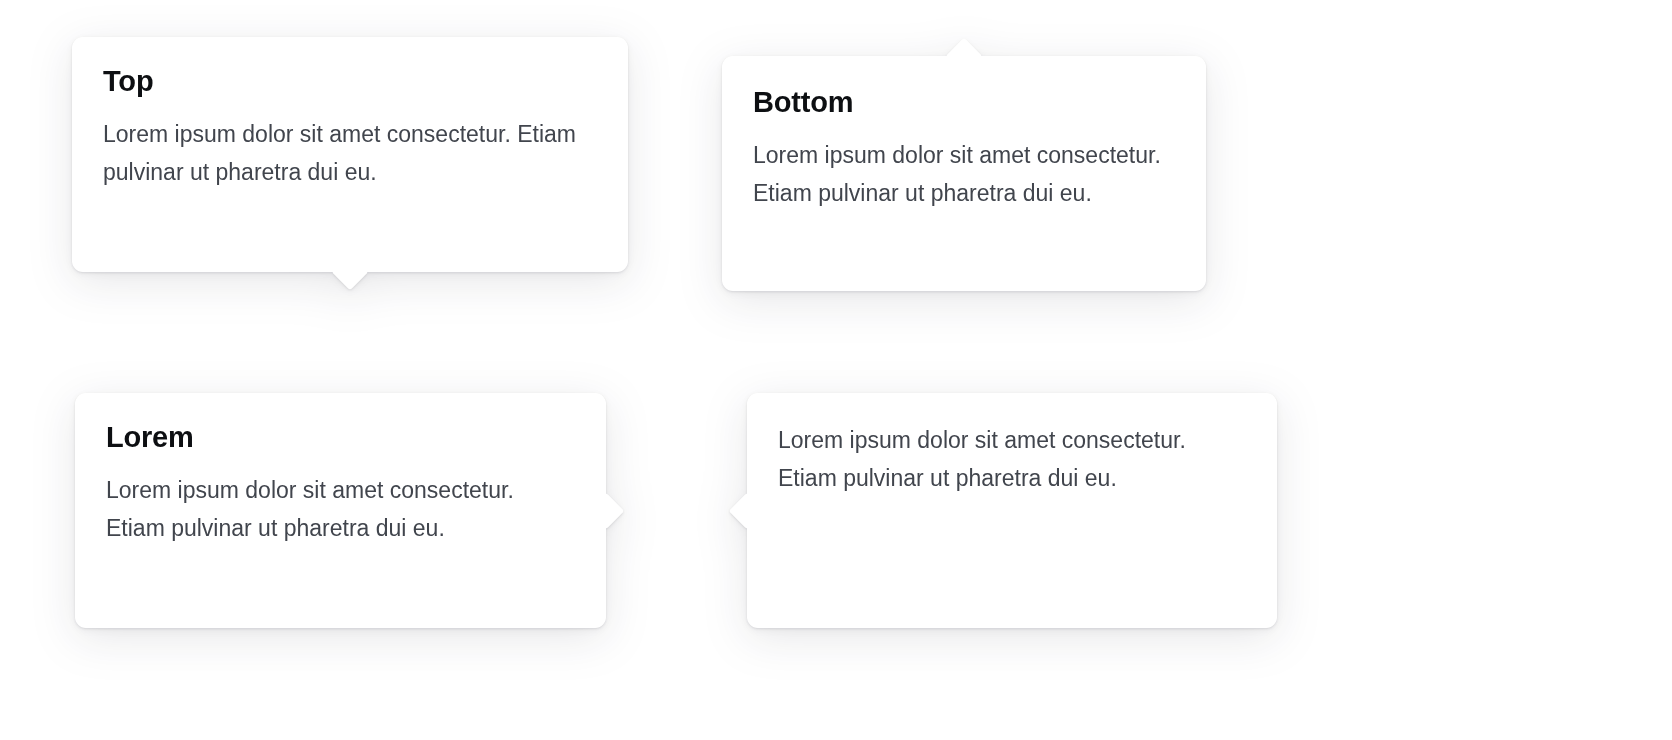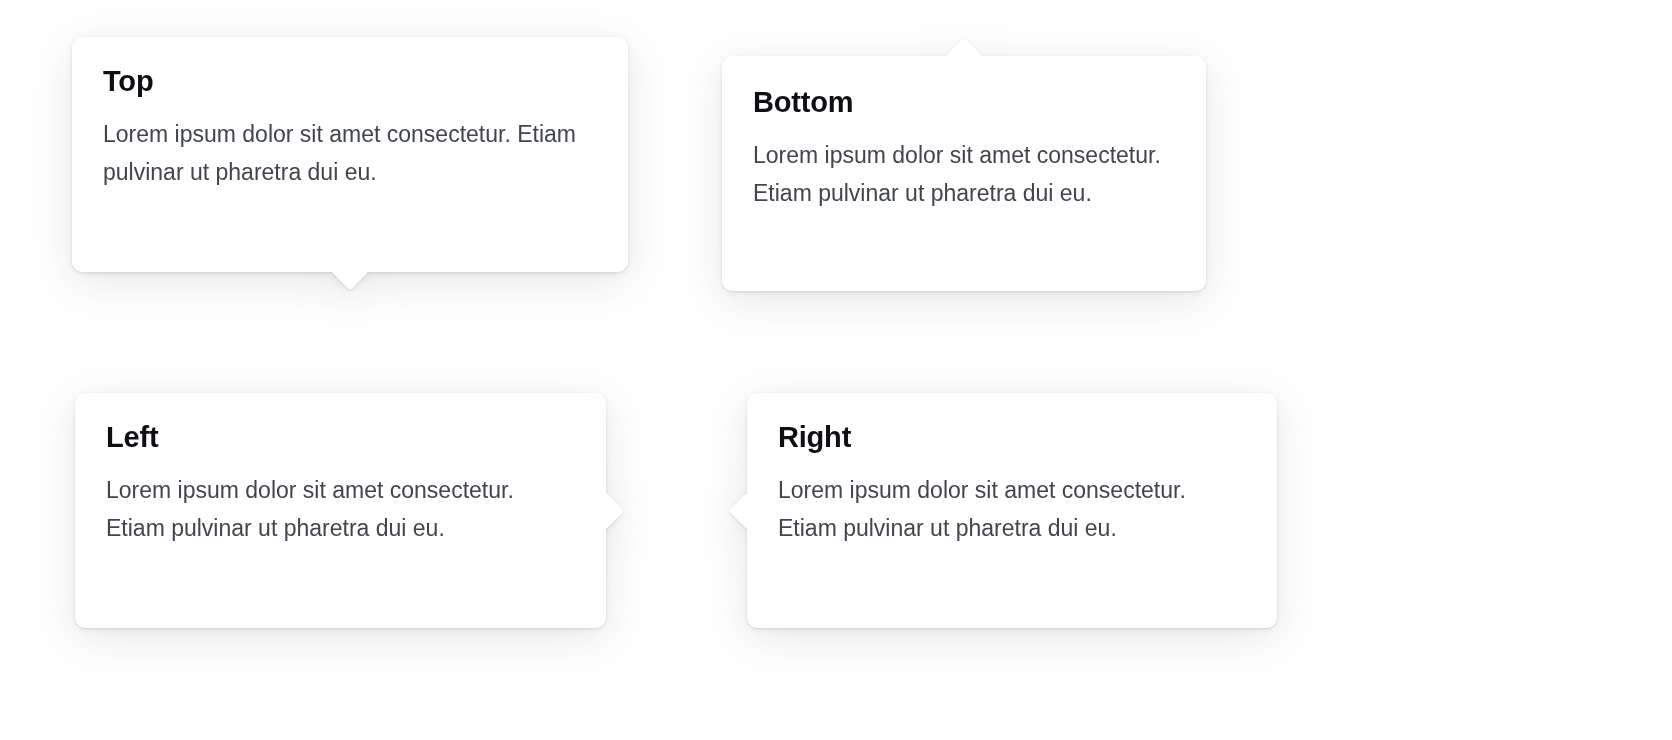--- a/index.html
+++ b/index.html
@@ -120,24 +120,23 @@
     <div class="arrow"></div>
   </div>
 
   <div class="tooltip" id="card-bottom">
     <div class="title">Bottom</div>
     <div class="body">Lorem ipsum dolor sit amet consectetur. Etiam pulvinar ut pharetra dui eu.</div>
     <div class="arrow"></div>
   </div>
 
   <div class="tooltip" id="card-left">
-    <div class="title">Left</div>
+    <div class="title">Lorem</div>
     <div class="body">Lorem ipsum dolor sit amet consectetur. Etiam pulvinar ut pharetra dui eu.</div>
     <div class="arrow"></div>
   </div>
 
   <div class="tooltip" id="card-right">
-    <div class="title">Right</div>
     <div class="body">Lorem ipsum dolor sit amet consectetur. Etiam pulvinar ut pharetra dui eu.</div>
     <div class="arrow"></div>
   </div>
 
 </div>
 
 </body></html>

